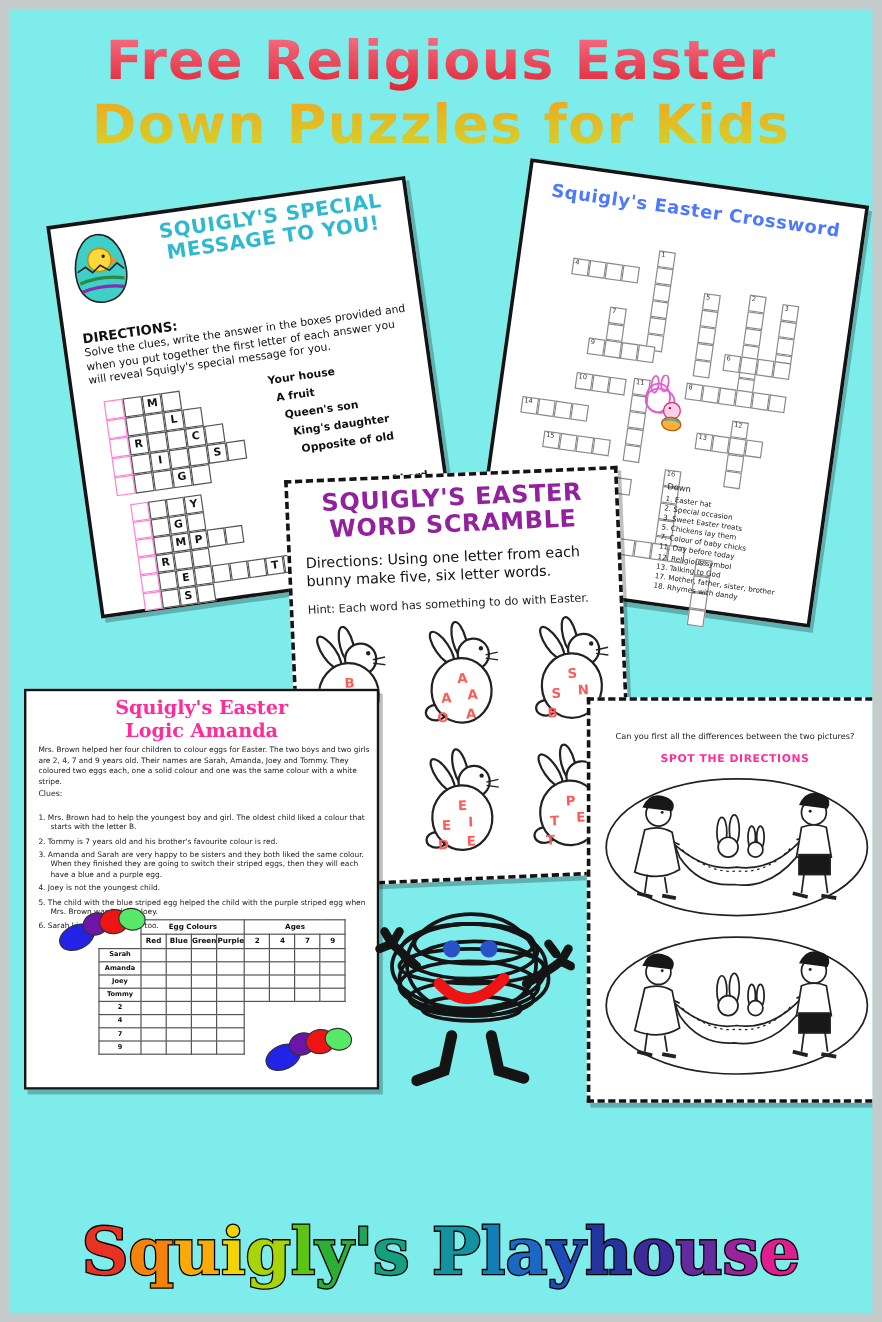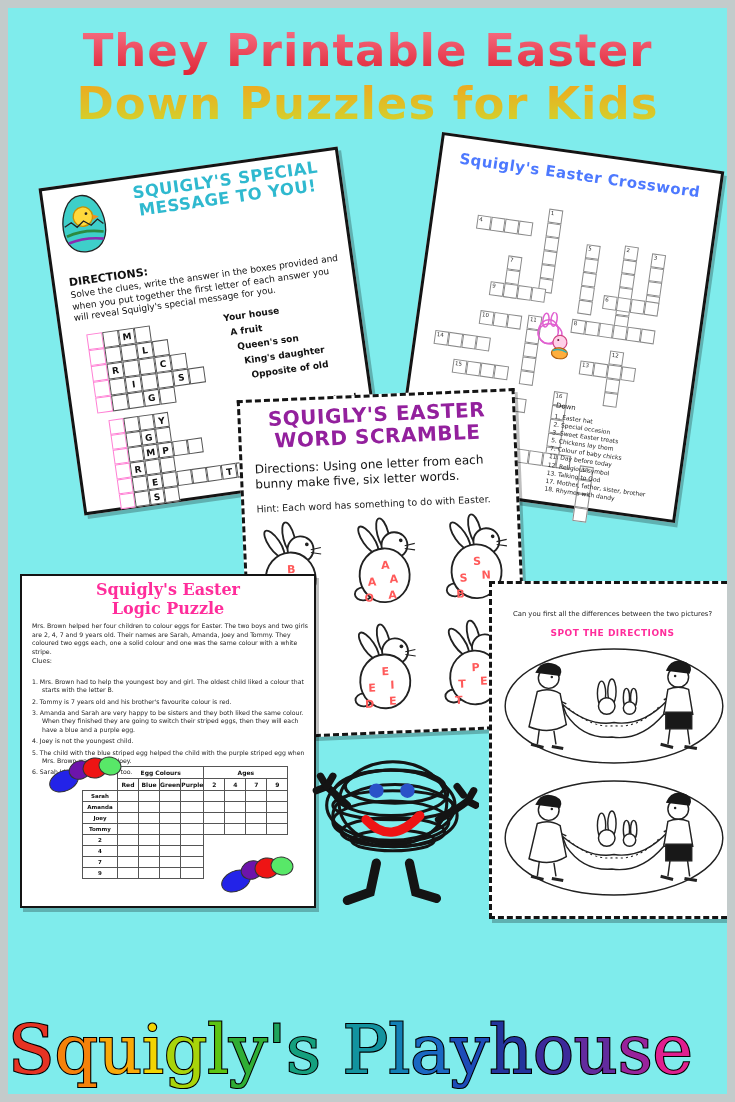--- a/index.html
+++ b/index.html
@@ -75,22 +75,22 @@
   .sp-sub{position:absolute;top:26px;left:0;right:0;text-align:center;font-size:6.8px;color:#222;}
   .sp-label{position:absolute;top:44px;left:0;right:0;text-align:center;font-size:9px;font-weight:bold;letter-spacing:.5px;}
   .scene{position:absolute;left:8px;width:228px;height:128px;}
   .scene1{top:58px;} .scene2{top:190px;}
   
   .squigly{position:absolute;left:303px;top:733px;width:168px;height:176px;z-index:5;}
   
   .caption{position:absolute;left:28px;top:916px;color:#141414;font-size:26.5px;
     font-weight:600;line-height:1.3;letter-spacing:-0.5px;}
   
-  .logo{position:absolute;left:0;right:0;top:1008px;text-align:left;
-    font-family:"DejaVu Serif", serif;font-weight:normal;font-size:68px;line-height:1;}
+  .logo{position:absolute;left:0;right:0;top:1008px;text-align:center;
+    font-family:"DejaVu Serif", serif;font-weight:bold;font-size:54px;line-height:1;}
   .logo span{-webkit-text-stroke:2.2px #000;paint-order:stroke fill;}
   .hiddefs{position:absolute;width:0;height:0;overflow:hidden;}
 </style>
 </head>
 <body>
 
 <svg class="hiddefs" xmlns="http://www.w3.org/2000/svg">
   <defs>
     <symbol id="bunny-sym" viewBox="0 0 80 95">
       <g fill="#fff" stroke="#222" stroke-width="2" stroke-linejoin="round">
@@ -149,21 +149,21 @@
       <ellipse cx="34" cy="18" rx="11" ry="9" transform="rotate(-20 34 18)" stroke="#333" fill="#6d14ab"></ellipse>
       <ellipse cx="49" cy="16" rx="12" ry="10" transform="rotate(-8 49 16)" stroke="#333" fill="#ee1414"></ellipse>
       <ellipse cx="64" cy="14" rx="11" ry="9" transform="rotate(10 64 14)" stroke="#333" fill="#58e868"></ellipse>
     </symbol>
   </defs>
 </svg>
 
 <div class="poster" style="background-color: rgb(127, 236, 236);">
 
   <div class="hdr">
-    <div class="title" style="background-image: linear-gradient(rgb(248, 117, 138), rgb(223, 35, 51));">They Printable Easter</div>
+    <div class="title" style="background-image: linear-gradient(rgb(248, 117, 138), rgb(223, 35, 51));">Free Religious Easter</div>
     <div class="title" style="background-image: linear-gradient(rgb(242, 163, 30), rgb(205, 217, 46));">Down Puzzles for Kids</div>
   </div>
 
   <section class="sheet solidb msg">
     <svg class="eggchick" viewBox="0 0 60 68">
       <path d="M30 2 C14 2 6 22 6 38 C6 56 16 66 30 66 C44 66 54 56 54 38 C54 22 46 2 30 2 Z" fill="#3ecfc9" stroke="#222" stroke-width="1.5"></path>
       <path d="M9 46 Q30 40 51 46" stroke="#2b8a40" stroke-width="3" fill="none"></path>
       <path d="M10 54 Q30 49 50 54" stroke="#8a2bb0" stroke-width="3" fill="none"></path>
       <circle cx="30" cy="26" r="11" fill="#ffd93c" stroke="#c99000" stroke-width="1.5"></circle>
       <circle cx="34" cy="23" r="1.6" fill="#222"></circle>
@@ -468,21 +468,21 @@
           <span class="bletter" style="left: 20px; top: 58px; color: rgb(255, 90, 90);">T</span>
           <span class="bletter" style="left: 42px; top: 56px; color: rgb(255, 90, 90);">E</span>
           <span class="bletter" style="left: 16px; top: 74px; color: rgb(255, 90, 90);">T</span>
         </div>
       </div>
   </section>
 
   <section class="sheet thinb lg">
     <div class="lg-title" style="color: rgb(255, 45, 155);">
       <div>Squigly's Easter</div>
-      <div>Logic Puzzle</div>
+      <div>Logic Amanda</div>
     </div>
     <div class="lg-intro">Mrs. Brown helped her four children to colour eggs for Easter.  The two boys and two girls are 2, 4, 7 and 9 years old.  Their names are Sarah, Amanda, Joey and Tommy.  They coloured two eggs each, one a solid colour and one was the same colour with a white stripe.</div>
     <div class="lg-clueslabel">Clues:</div>
     <div class="lg-clues" id="lgclues">
         <div class="lg-clue">1.  Mrs. Brown had to help the youngest boy and girl.  The oldest child liked a colour that starts with the letter B.</div>
         <div class="lg-clue">2.  Tommy is 7 years old and his brother's favourite colour is red.</div>
         <div class="lg-clue">3.  Amanda and Sarah are very happy to be sisters and they both liked the same colour.  When they finished they are going to switch their striped eggs, then they will each have a blue and a purple egg.</div>
         <div class="lg-clue">4.  Joey is not the youngest child.</div>
         <div class="lg-clue">5.  The child with the blue striped egg helped the child with the purple striped egg when Mrs. Brown was helping Joey.</div>
         <div class="lg-clue">6.  Sarah kind of likes purple too.</div>

